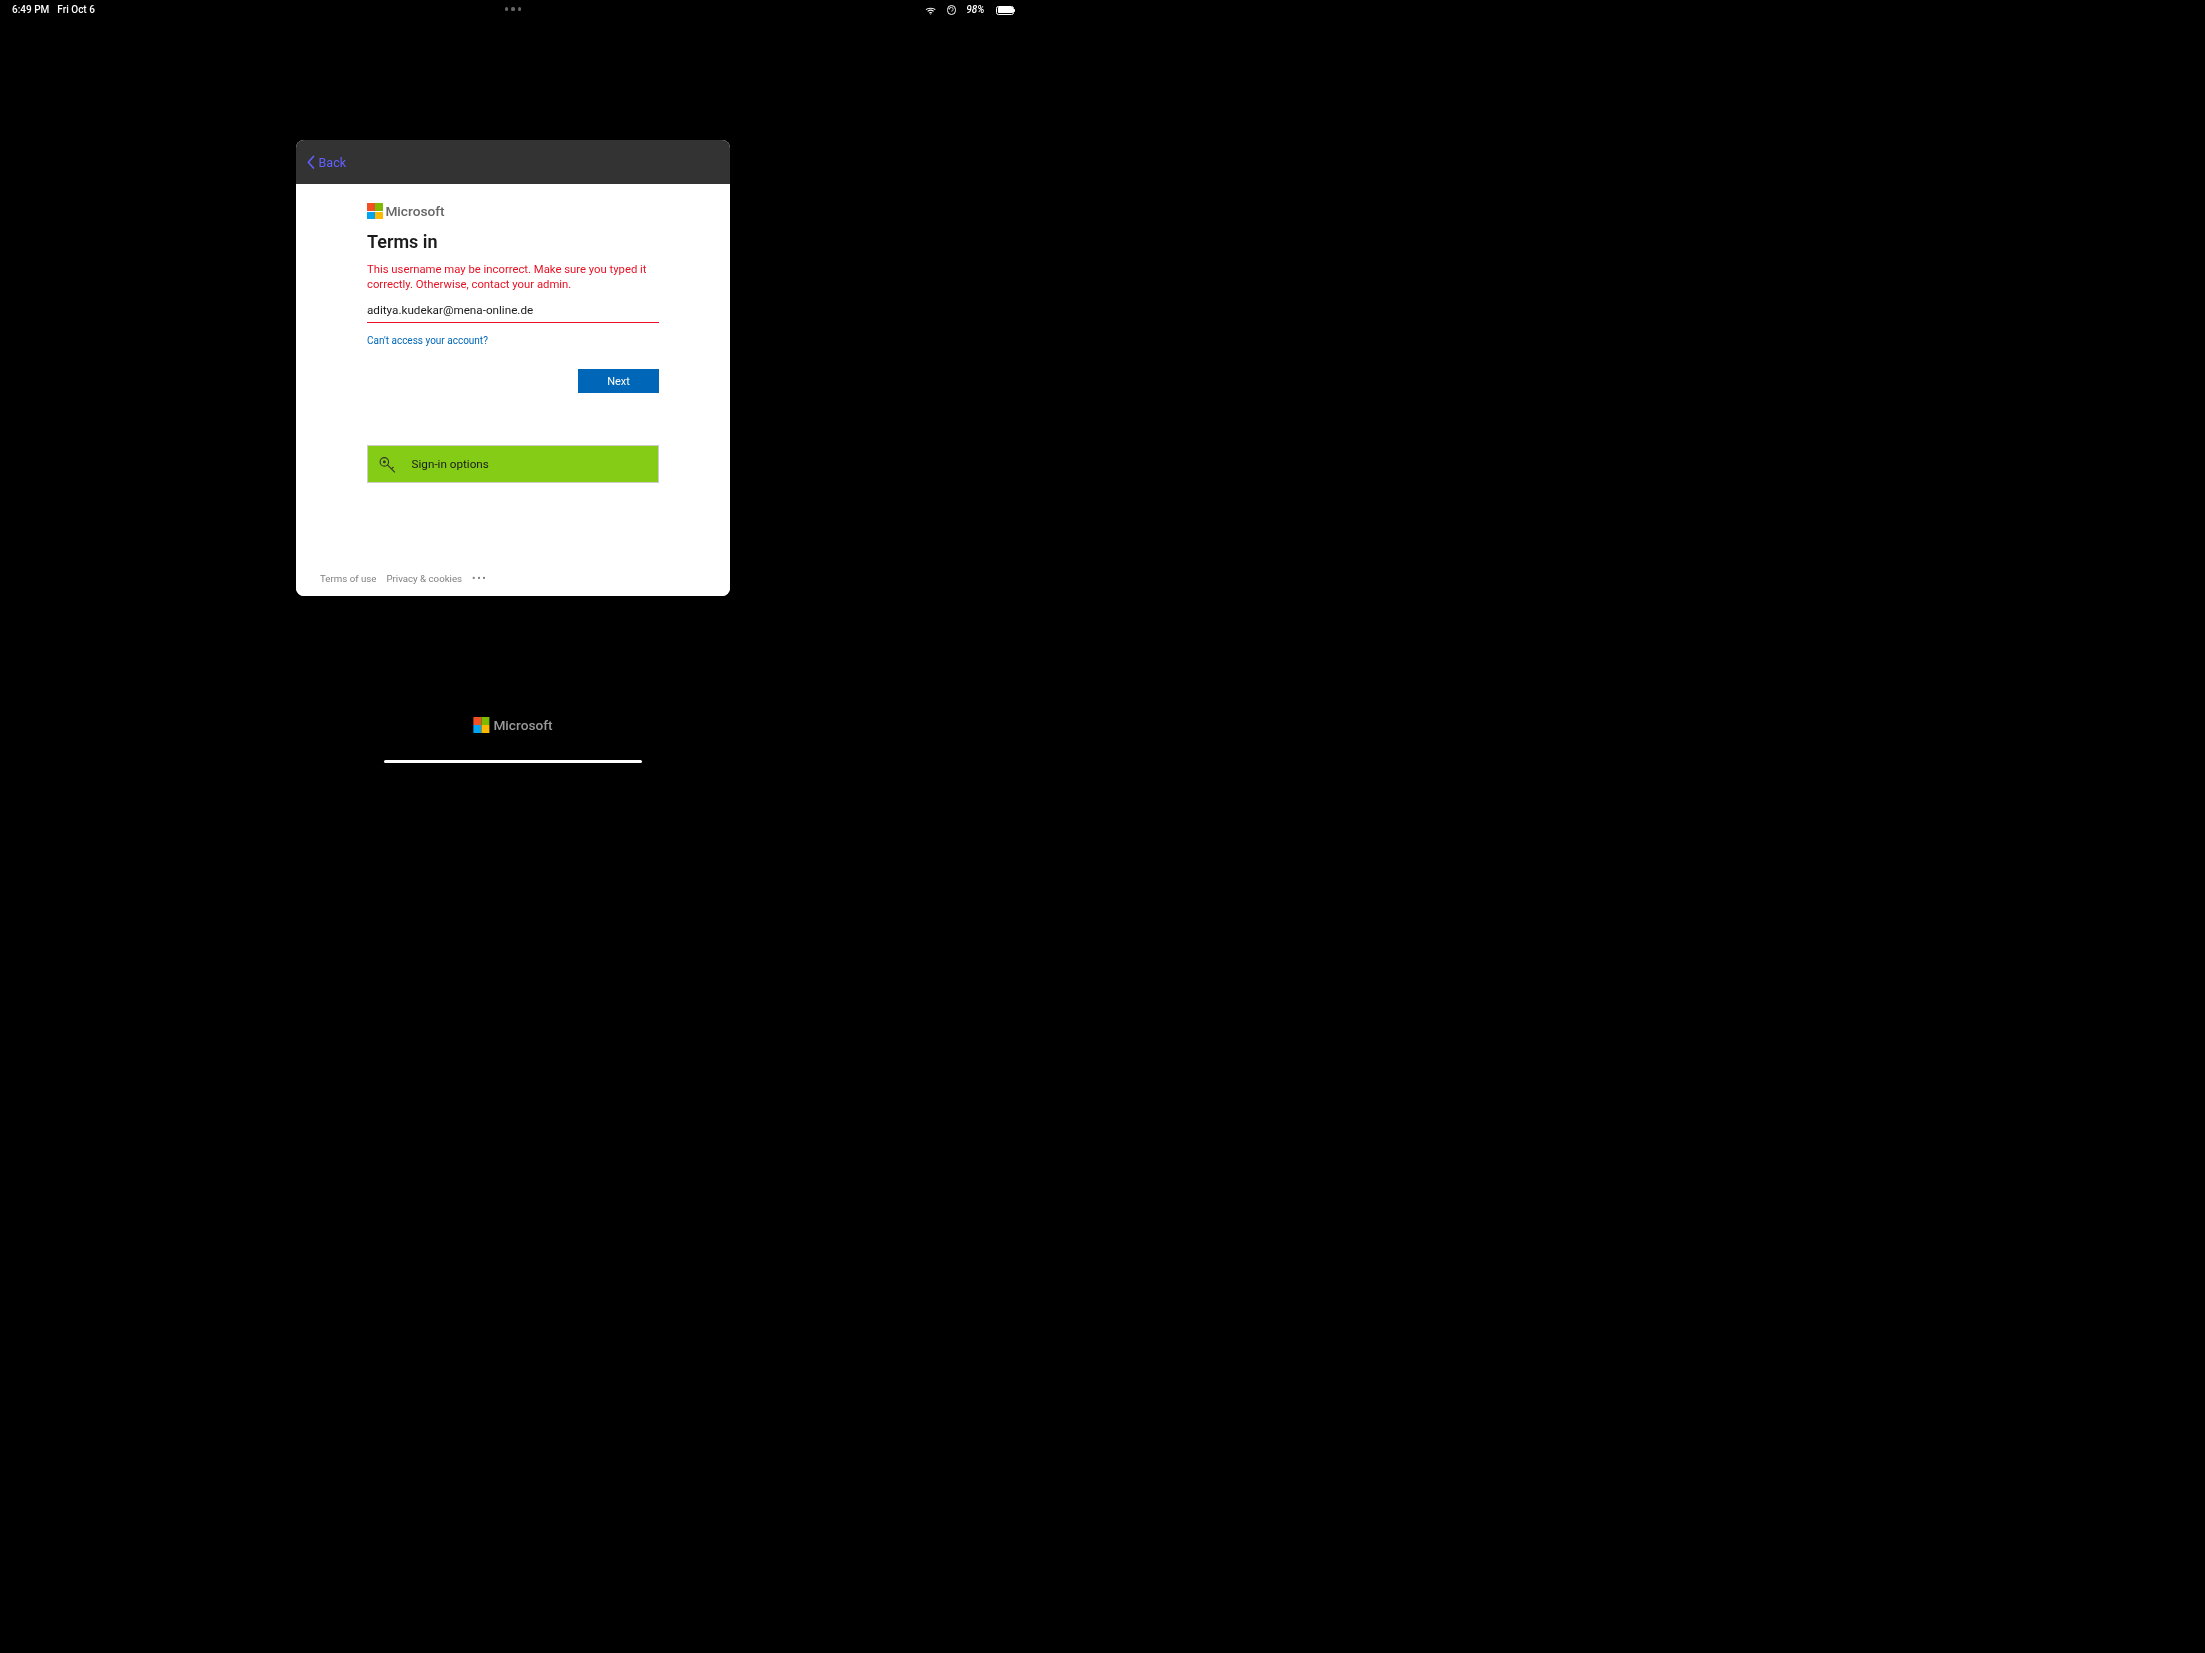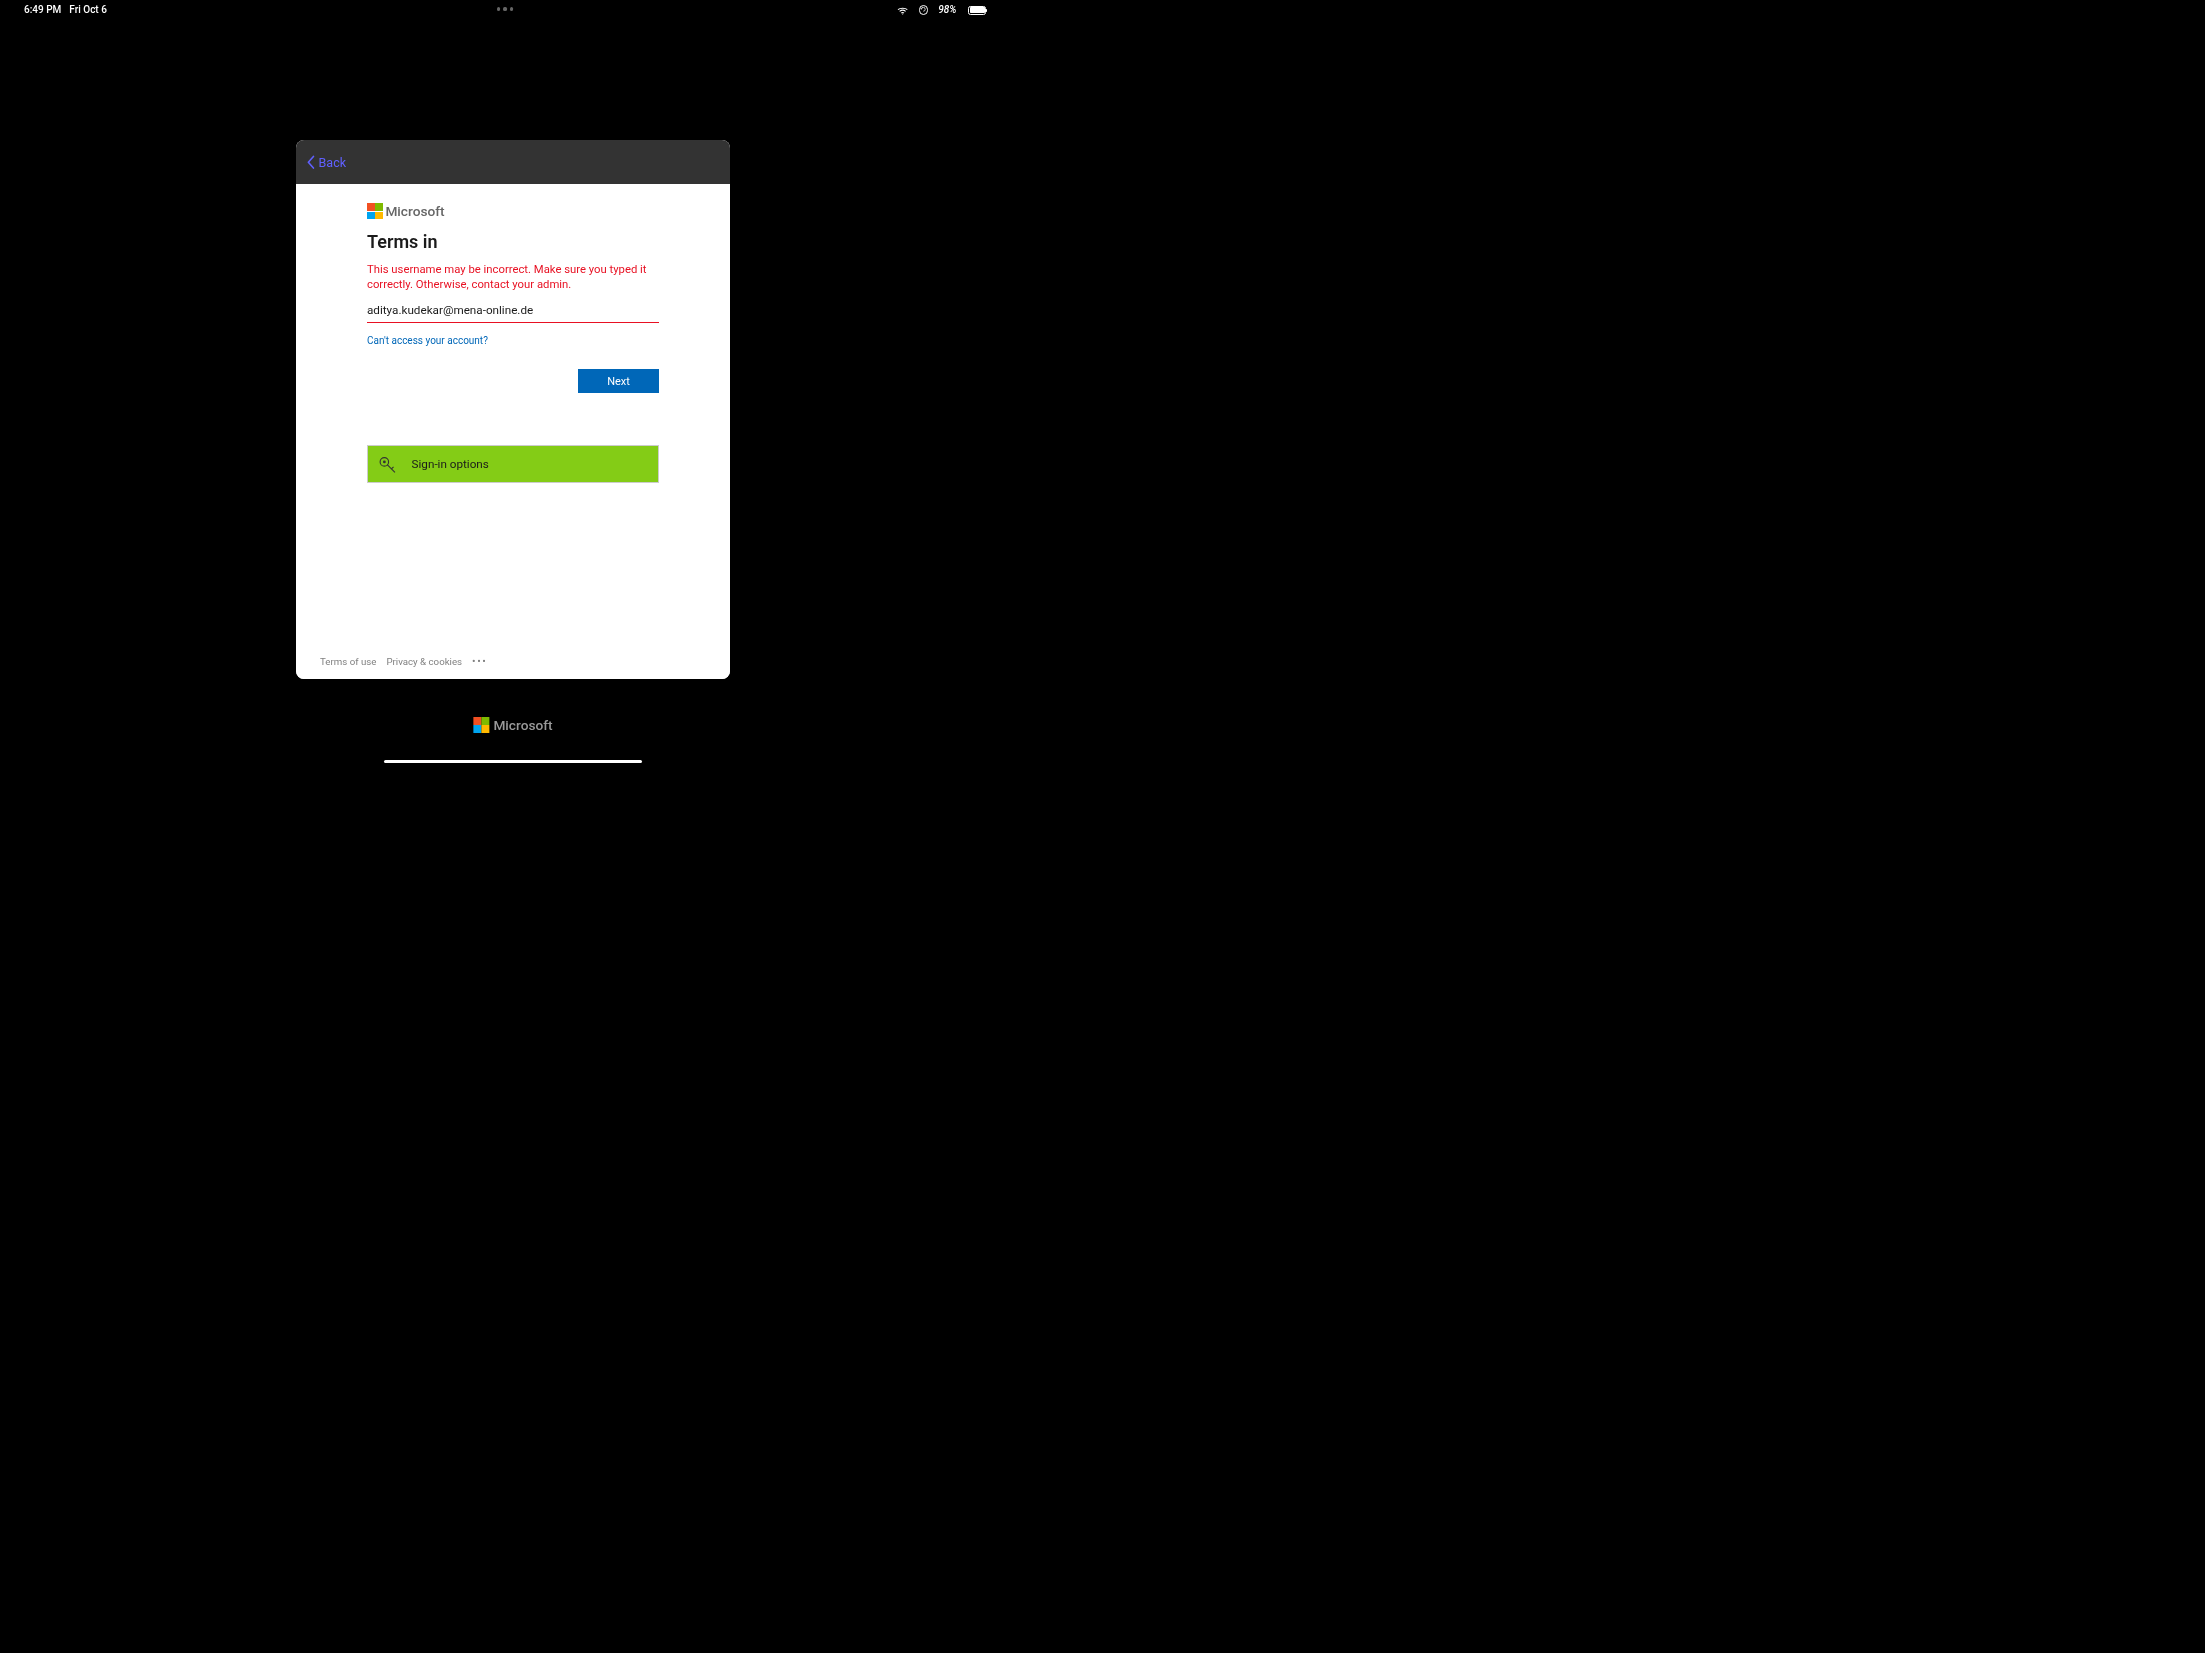--- a/index.html
+++ b/index.html
@@ -12,26 +12,26 @@
       background: #000;
       width: 1026px;
       height: 769px;
       position: relative;
       overflow: hidden;
     }
     .status-bar {
       position: absolute;
       top: 0;
       left: 0;
-      right: 16px;
+      right: 0;
       height: 18px;
       display: flex;
       align-items: center;
       justify-content: space-between;
-      padding: 0 24px;
+      padding: 0 12px;
       color: #fff;
       font-size: 10px;
       font-weight: 500;
     }
     .status-left {
       display: flex;
       gap: 8px;
     }
     .status-center {
       position: absolute;
@@ -82,21 +82,21 @@
       width: 95%;
       background: #fff;
       border-radius: 0.8px;
     }
     .modal {
       position: absolute;
       left: 50%;
       top: 140px;
       transform: translateX(-50%);
       width: 434px;
-      height: 539px;
+      height: 456px;
       background: #fff;
       border-radius: 8px;
       overflow: hidden;
       display: flex;
       flex-direction: column;
     }
     .modal-header {
       background: #333333;
       height: 44px;
       display: flex;

